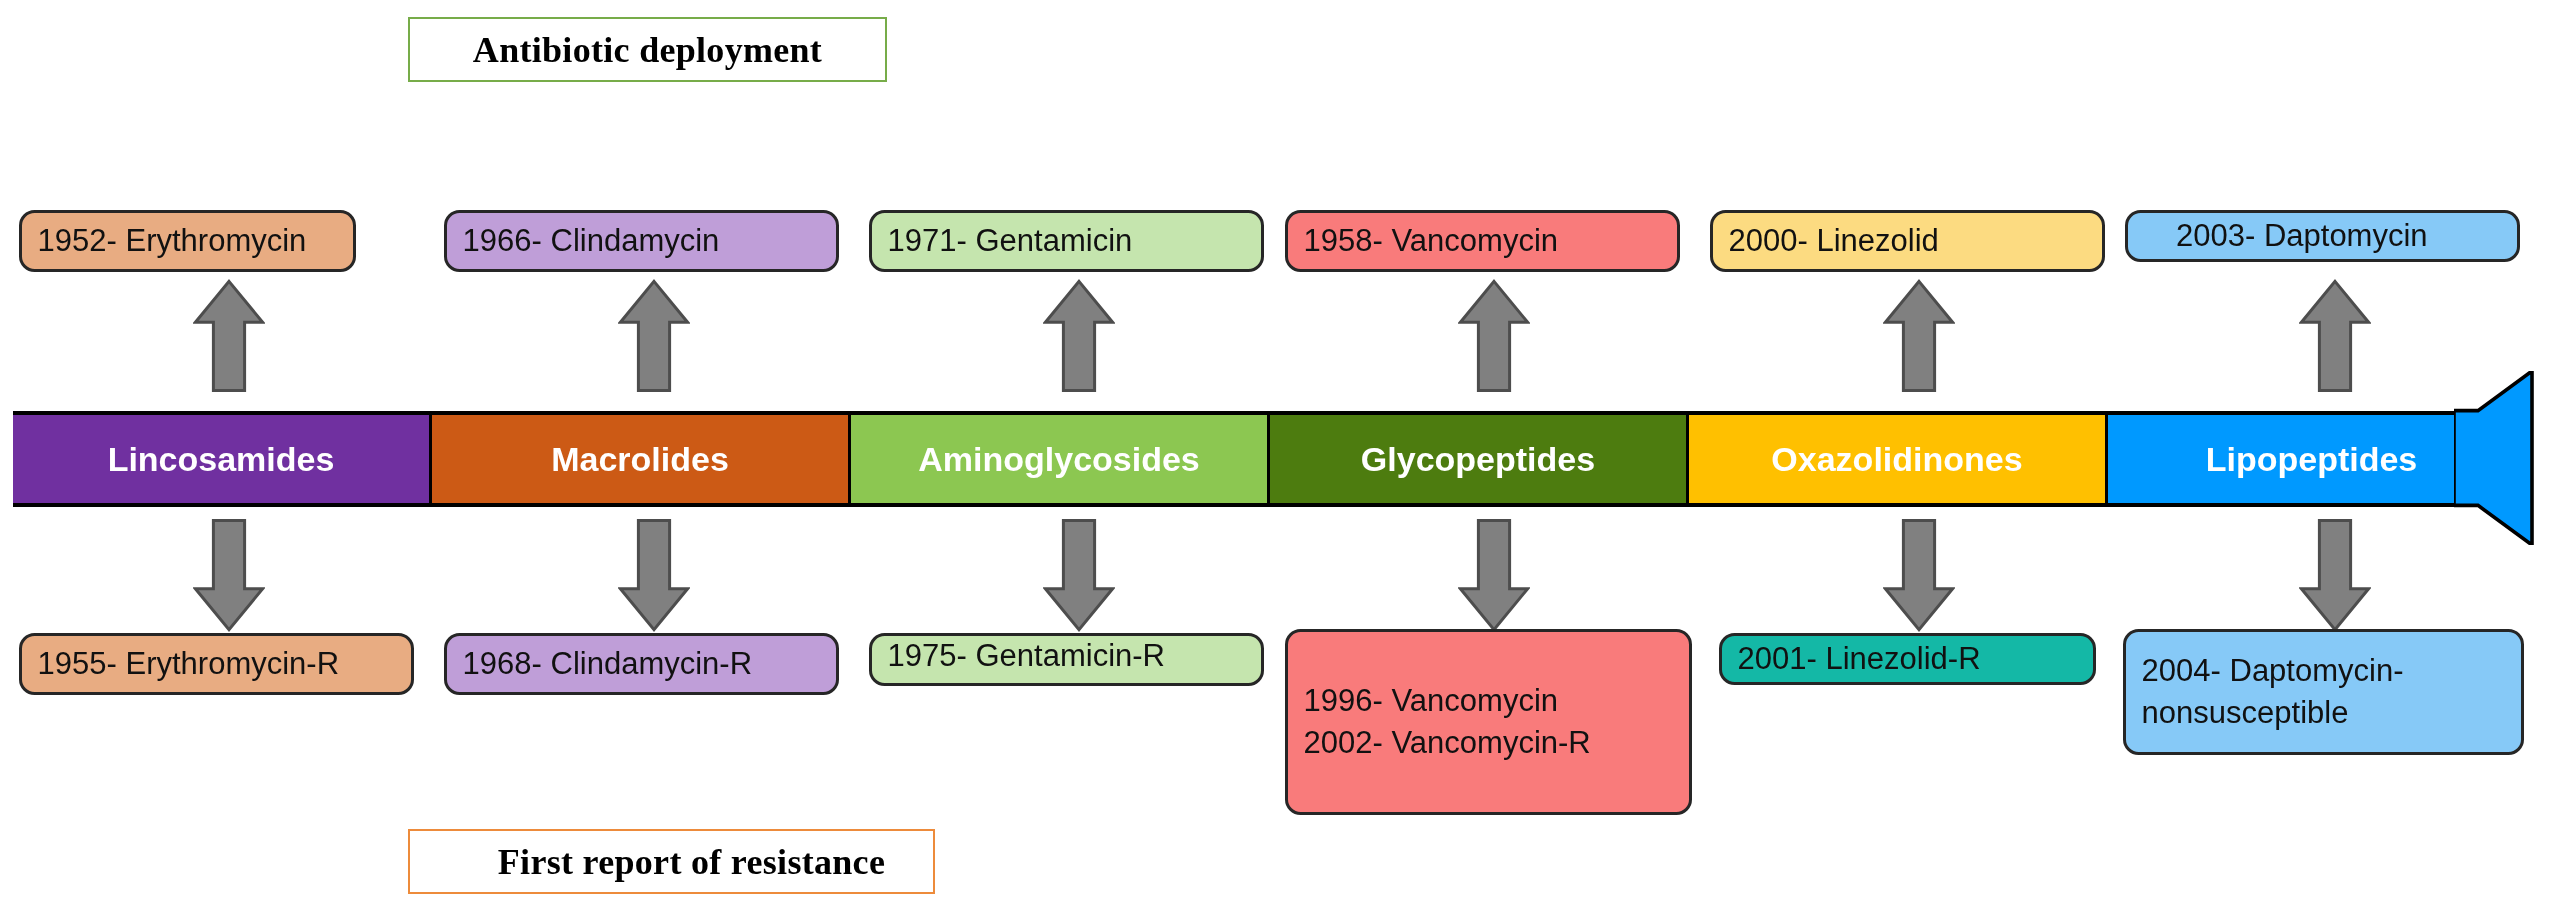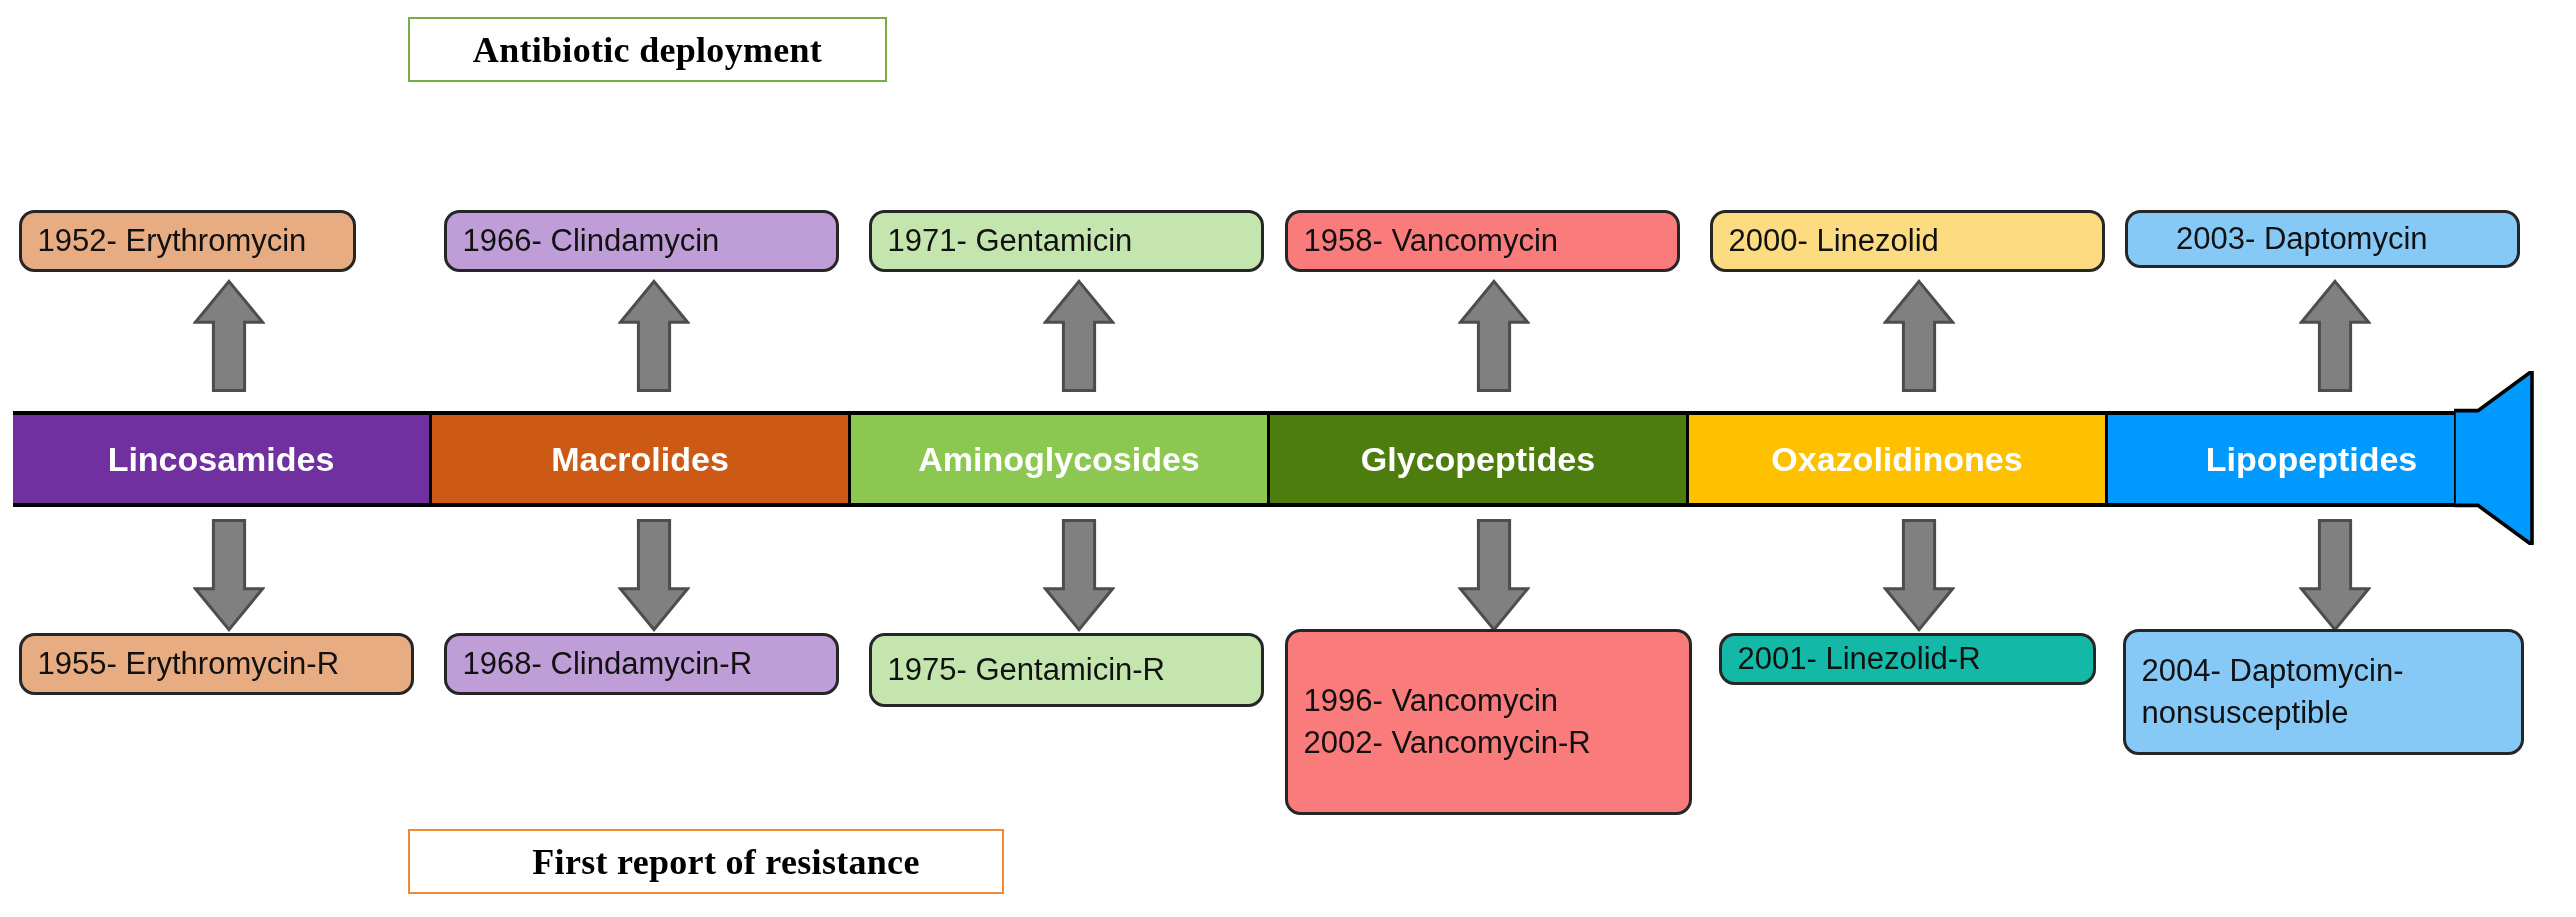--- a/index.html
+++ b/index.html
@@ -36,21 +36,21 @@
     left: 408px;
     top: 17px;
     width: 479px;
     height: 65px;
     border-color: #77ac49;
     font-size: 36px;
   }
   #caption-bottom {
     left: 408px;
     top: 829px;
-    width: 596px;
+    width: 527px;
     height: 65px;
     border-color: #ed8b3b;
     font-size: 36px;
     padding-left: 40px;
   }
 
   
   .event-box {
     position: absolute;
     border: 3px solid #262626;
@@ -118,21 +118,21 @@
   <div class="caption-box" id="caption-top" style="border-color: rgb(119, 172, 73);">
     <span>Antibiotic deployment</span>
   </div>
 
   <div id="top-boxes">
       <div class="event-box" style="left: 19px; top: 210px; width: 337px; height: 62px; background: rgb(232, 172, 130); border-color: rgb(38, 38, 38);"><span class="event-line">1952- Erythromycin</span></div>
       <div class="event-box" style="left: 444px; top: 210px; width: 395px; height: 62px; background: rgb(191, 158, 216); border-color: rgb(38, 38, 38);"><span class="event-line">1966- Clindamycin</span></div>
       <div class="event-box" style="left: 869px; top: 210px; width: 395px; height: 62px; background: rgb(197, 229, 174); border-color: rgb(38, 38, 38);"><span class="event-line">1971- Gentamicin</span></div>
       <div class="event-box" style="left: 1285px; top: 210px; width: 395px; height: 62px; background: rgb(249, 123, 123); border-color: rgb(38, 38, 38);"><span class="event-line">1958- Vancomycin</span></div>
       <div class="event-box" style="left: 1710px; top: 210px; width: 395px; height: 62px; background: rgb(252, 219, 129); border-color: rgb(38, 38, 38);"><span class="event-line">2000- Linezolid</span></div>
-      <div class="event-box" style="left: 2125px; top: 210px; width: 395px; height: 58px; background: rgb(134, 201, 247); border-color: rgb(38, 38, 38); padding-left: 48px;"><span class="event-line">2003- Daptomycin</span></div>
+      <div class="event-box" style="left: 2125px; top: 210px; width: 395px; height: 52px; background: rgb(134, 201, 247); border-color: rgb(38, 38, 38); padding-left: 48px;"><span class="event-line">2003- Daptomycin</span></div>
     </div>
 
   <div id="up-arrows">
       <svg class="block-arrow" viewBox="0 0 120 190" style="left: 193px; top: 279px;">
         <polygon points="60,4 116,72 86,72 86,186 34,186 34,72 4,72" fill="#808080" stroke="#4d4d4d" stroke-width="5"></polygon>
       </svg>
       <svg class="block-arrow" viewBox="0 0 120 190" style="left: 618px; top: 279px;">
         <polygon points="60,4 116,72 86,72 86,186 34,186 34,72 4,72" fill="#808080" stroke="#4d4d4d" stroke-width="5"></polygon>
       </svg>
       <svg class="block-arrow" viewBox="0 0 120 190" style="left: 1043px; top: 279px;">
@@ -191,21 +191,21 @@
         <polygon points="34,4 86,4 86,118 116,118 60,186 4,118 34,118" fill="#808080" stroke="#4d4d4d" stroke-width="5"></polygon>
       </svg>
       <svg class="block-arrow" viewBox="0 0 120 190" style="left: 2299px; top: 518px;">
         <polygon points="34,4 86,4 86,118 116,118 60,186 4,118 34,118" fill="#808080" stroke="#4d4d4d" stroke-width="5"></polygon>
       </svg>
     </div>
 
   <div id="bottom-boxes">
       <div class="event-box" style="left: 19px; top: 633px; width: 395px; height: 62px; background: rgb(232, 172, 130); border-color: rgb(38, 38, 38);"><span class="event-line">1955- Erythromycin-R</span></div>
       <div class="event-box" style="left: 444px; top: 633px; width: 395px; height: 62px; background: rgb(191, 158, 216); border-color: rgb(38, 38, 38);"><span class="event-line">1968- Clindamycin-R</span></div>
-      <div class="event-box" style="left: 869px; top: 633px; width: 395px; height: 74px; background: rgb(197, 229, 174); border-color: rgb(38, 38, 38);"><span class="event-line">1975- Gentamicin-R</span></div>
+      <div class="event-box" style="left: 869px; top: 633px; width: 395px; height: 53px; background: rgb(197, 229, 174); border-color: rgb(38, 38, 38); justify-content: flex-end;"><span class="event-line">1975- Gentamicin-R</span></div>
       <div class="event-box" style="left: 1285px; top: 629px; width: 407px; height: 186px; background: rgb(249, 123, 123); border-color: rgb(38, 38, 38);"><span class="event-line">1996- Vancomycin</span><span class="event-line">2002- Vancomycin-R</span></div>
       <div class="event-box" style="left: 1719px; top: 633px; width: 377px; height: 52px; background: #14b8a6; border-color: rgb(38, 38, 38); justify-content: center;"><span class="event-line">2001- Linezolid-R</span></div>
       <div class="event-box" style="left: 2123px; top: 629px; width: 401px; height: 126px; background: rgb(134, 201, 247); border-color: rgb(38, 38, 38);"><span class="event-line">2004- Daptomycin-</span><span class="event-line">nonsusceptible</span></div>
     </div>
 
   <div class="caption-box" id="caption-bottom" style="border-color: rgb(237, 139, 59);">
     <span>First report of resistance</span>
   </div>
 
 </div>

